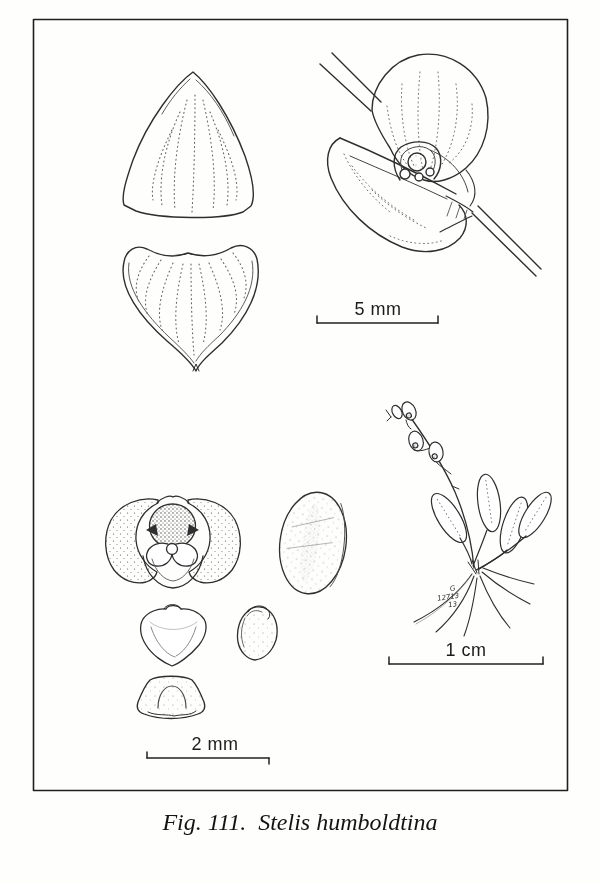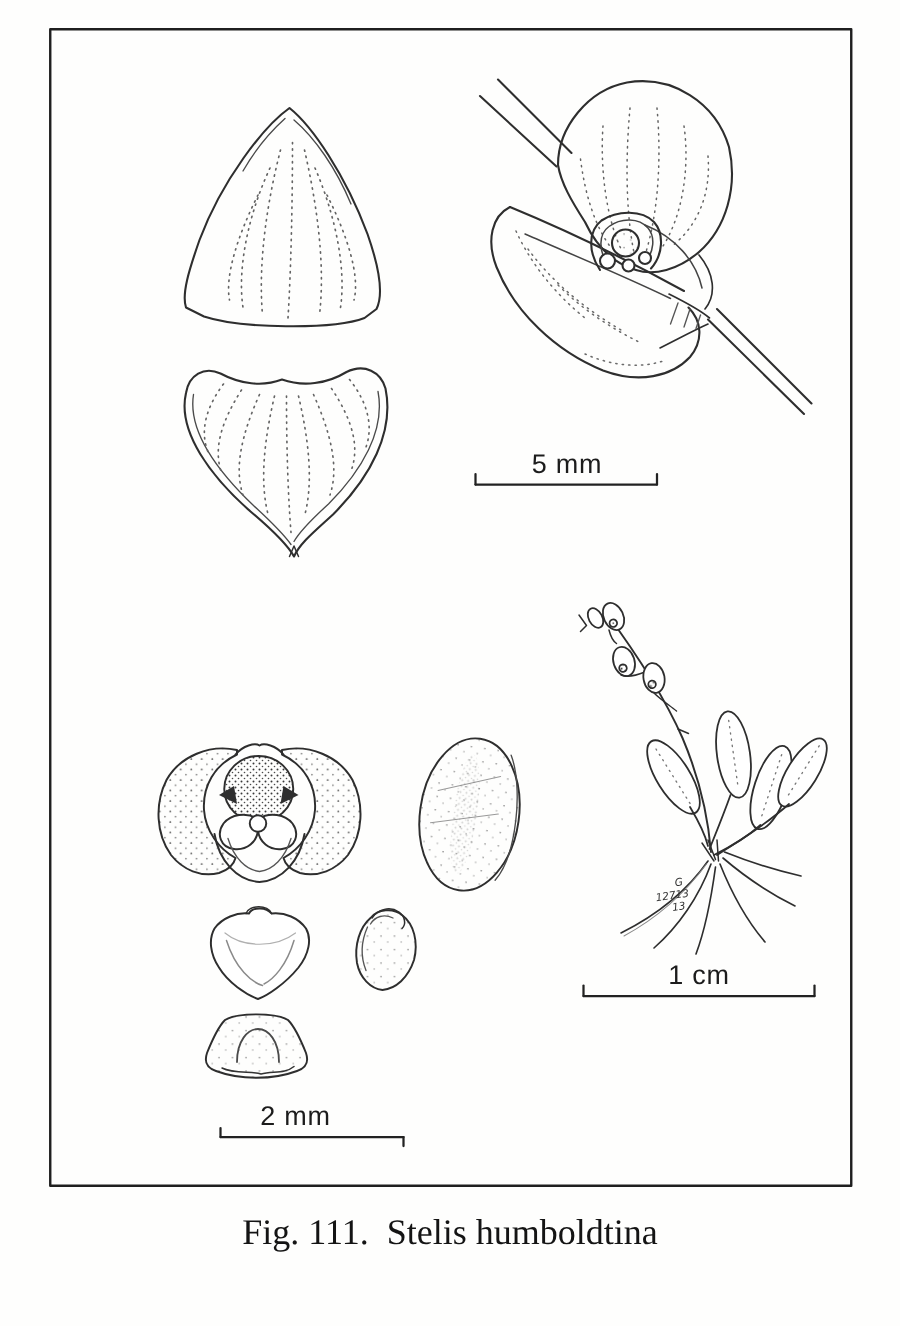--- a/index.html
+++ b/index.html
@@ -22,20 +22,21 @@
     letter-spacing:.5px;
   }
   .caption{
     position:absolute;
     left:0; top:809px;
     width:600px;
     text-align:center;
     font-family:"Liberation Serif",serif;
     font-size:24px;
     color:#141414;
+    font-style:italic;
   }
   .caption .species{margin-left:12px;}
   .collector-note{
     position:absolute;
     left:437px; top:584px;
     width:40px;
     font-family:"DejaVu Sans",cursive;
     font-style:italic;
     font-size:7px;
     line-height:8px;
@@ -282,21 +283,21 @@
 
     <g stroke="#222" stroke-width="1.5">
       <path d="M 147 758 H 269"></path>
       <path d="M 147 758 V 752"></path>
       <path d="M 269 758 V 764"></path>
     </g>
   </svg>
 
   <div class="bar-label" style="left:333px;top:299px">5 mm</div>
   <div class="bar-label" style="left:421px;top:640px">1 cm</div>
-  <div class="bar-label" style="left:152px;top:734px">2 mm</div>
+  <div class="bar-label" style="left:170px;top:734px">2 mm</div>
 
   <div class="collector-note">
     <div class="l1">G</div>
     <div class="l2">12713</div>
     <div class="l3">13</div>
   </div>
 
   <div class="caption">
     <span>Fig. 111.</span><span class="species">Stelis humboldtina</span>
   </div>

